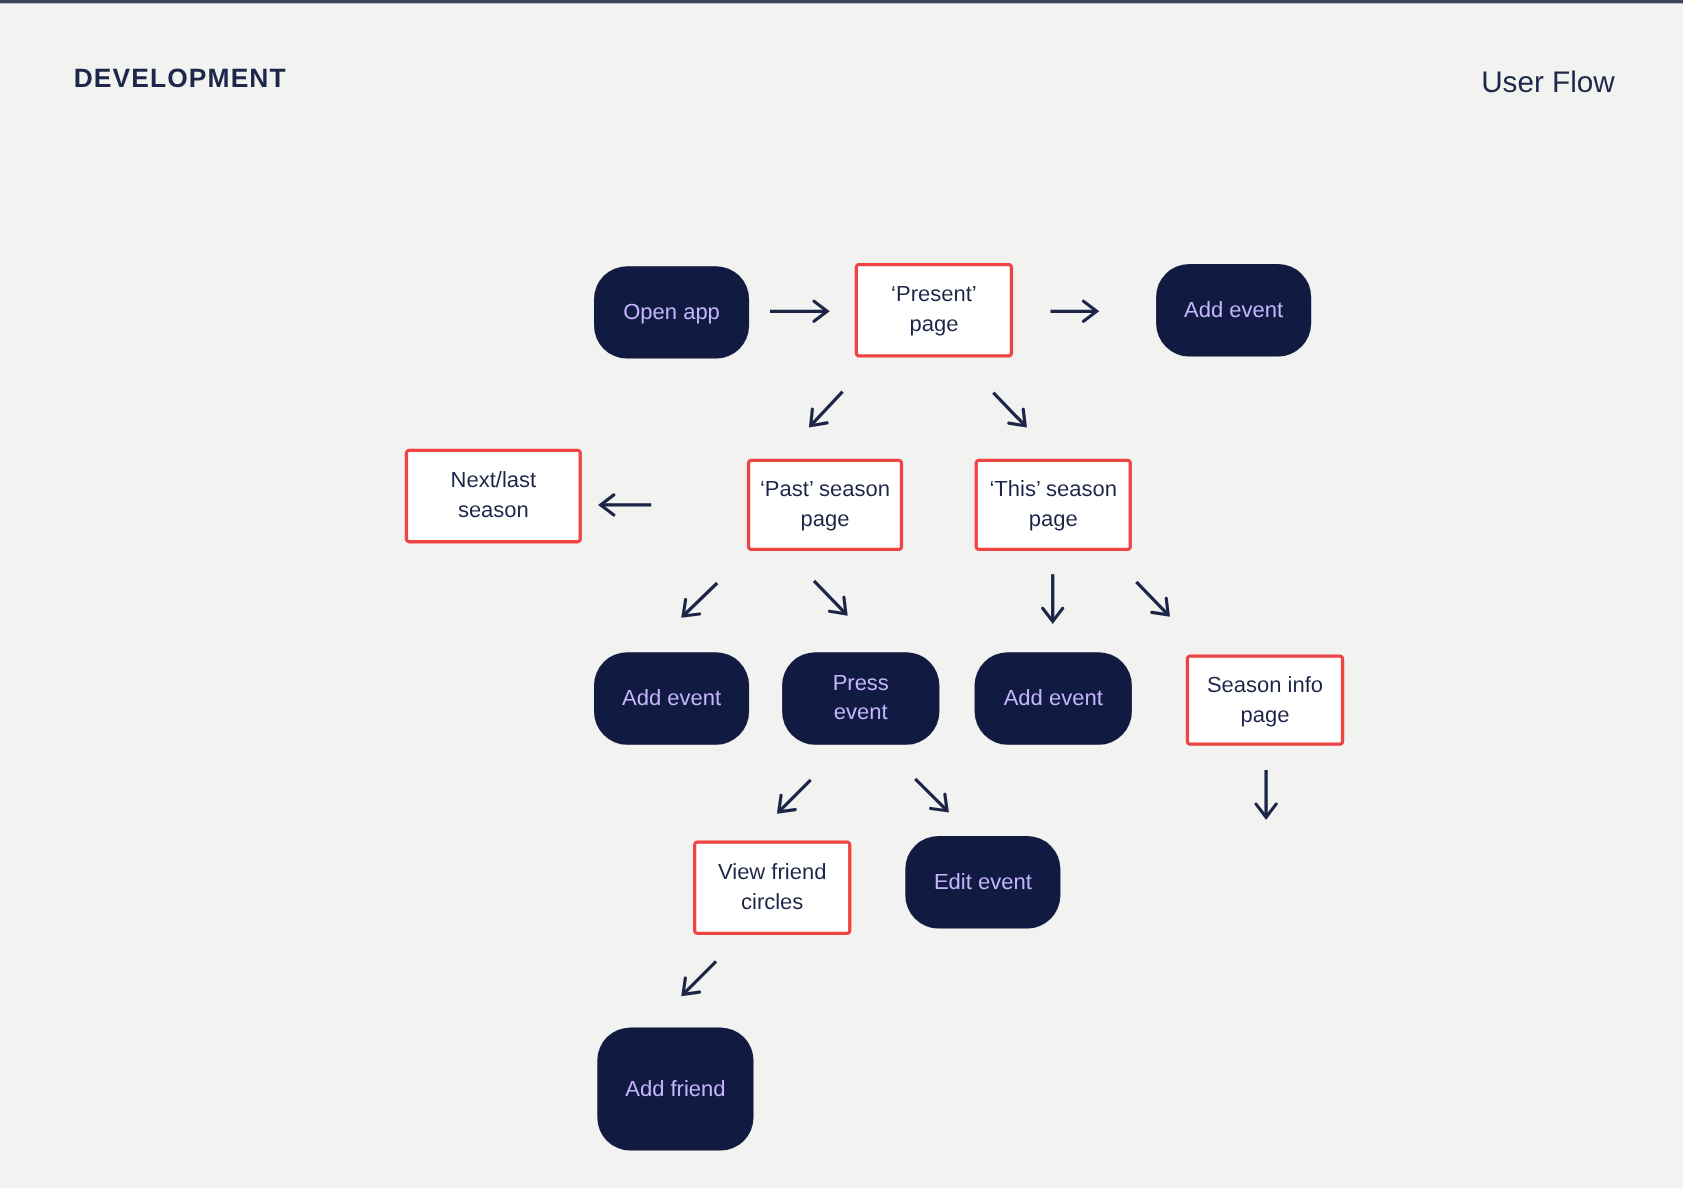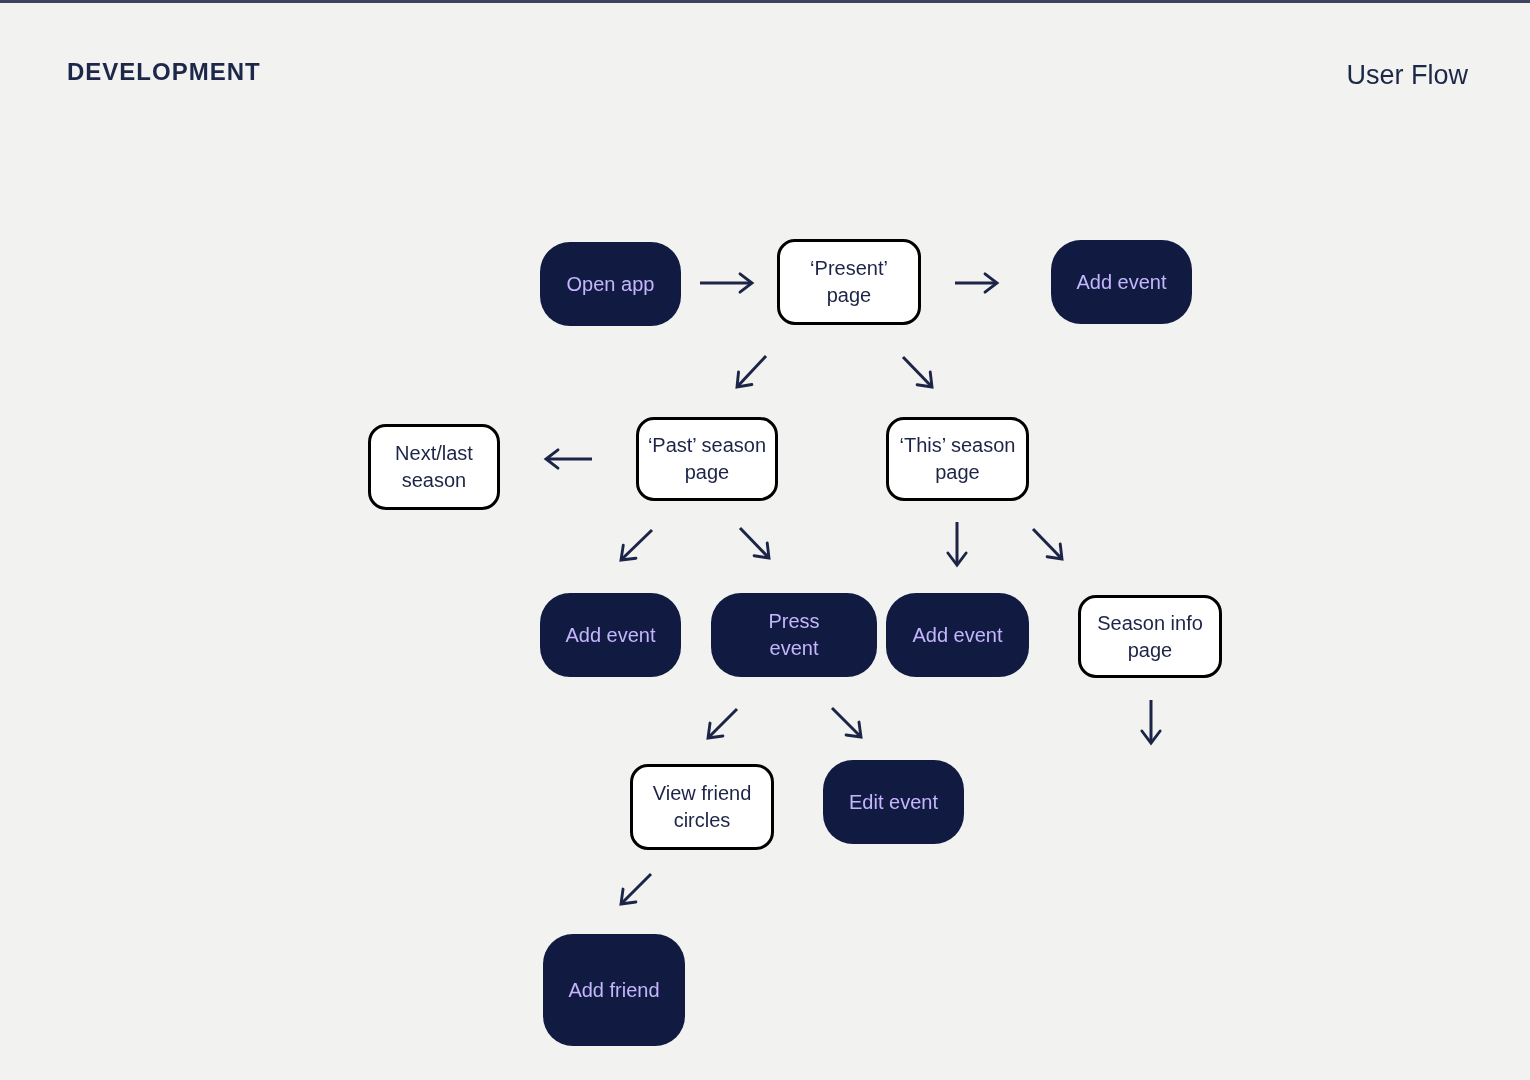--- a/index.html
+++ b/index.html
@@ -53,22 +53,22 @@
   }
   .node-label { white-space: pre-line; }
   .node.filled {
     background: #111b41;
     color: #c4b5fd;
     border-radius: 30px;
   }
   .node.outline {
     background: #ffffff;
     color: #1c2547;
-    border: 3px solid #000000;
-    border-radius: 18px;
+    border: 3px solid #ef4444;
+    border-radius: 4px;
   }
 </style>
 </head>
 <body>
 
 <div class="canvas">
   <div class="topbar"></div>
 
   <div class="title">DEVELOPMENT</div>
   <div class="corner-label">User Flow</div>
@@ -97,36 +97,36 @@
   <div class="node filled" style="left:540px;  top:242px; width:141px; height:84px;">
     <span class="node-label">Open app</span>
   </div>
   <div class="node outline" style="left:777px;  top:239px; width:144px; height:86px;">
     <span class="node-label">‘Present’
 page</span>
   </div>
   <div class="node filled" style="left:1051px; top:240px; width:141px; height:84px;">
     <span class="node-label">Add event</span>
   </div>
-  <div class="node outline" style="left:368px;  top:424px; width:132px; height:86px;">
+  <div class="node outline" style="left:368px;  top:408px; width:161px; height:86px;">
     <span class="node-label">Next/last
 season</span>
   </div>
-  <div class="node outline" style="left:636px;  top:417px; width:142px; height:84px;">
+  <div class="node outline" style="left:679px;  top:417px; width:142px; height:84px;">
     <span class="node-label">‘Past’ season
 page</span>
   </div>
   <div class="node outline" style="left:886px;  top:417px; width:143px; height:84px;">
     <span class="node-label">‘This’ season
 page</span>
   </div>
   <div class="node filled" style="left:540px;  top:593px; width:141px; height:84px;">
     <span class="node-label">Add event</span>
   </div>
-  <div class="node filled" style="left:711px;  top:593px; width:166px; height:84px;">
+  <div class="node filled" style="left:711px;  top:593px; width:143px; height:84px;">
     <span class="node-label">Press
 event</span>
   </div>
   <div class="node filled" style="left:886px;  top:593px; width:143px; height:84px;">
     <span class="node-label">Add event</span>
   </div>
   <div class="node outline" style="left:1078px; top:595px; width:144px; height:83px;">
     <span class="node-label">Season info
 page</span>
   </div>

